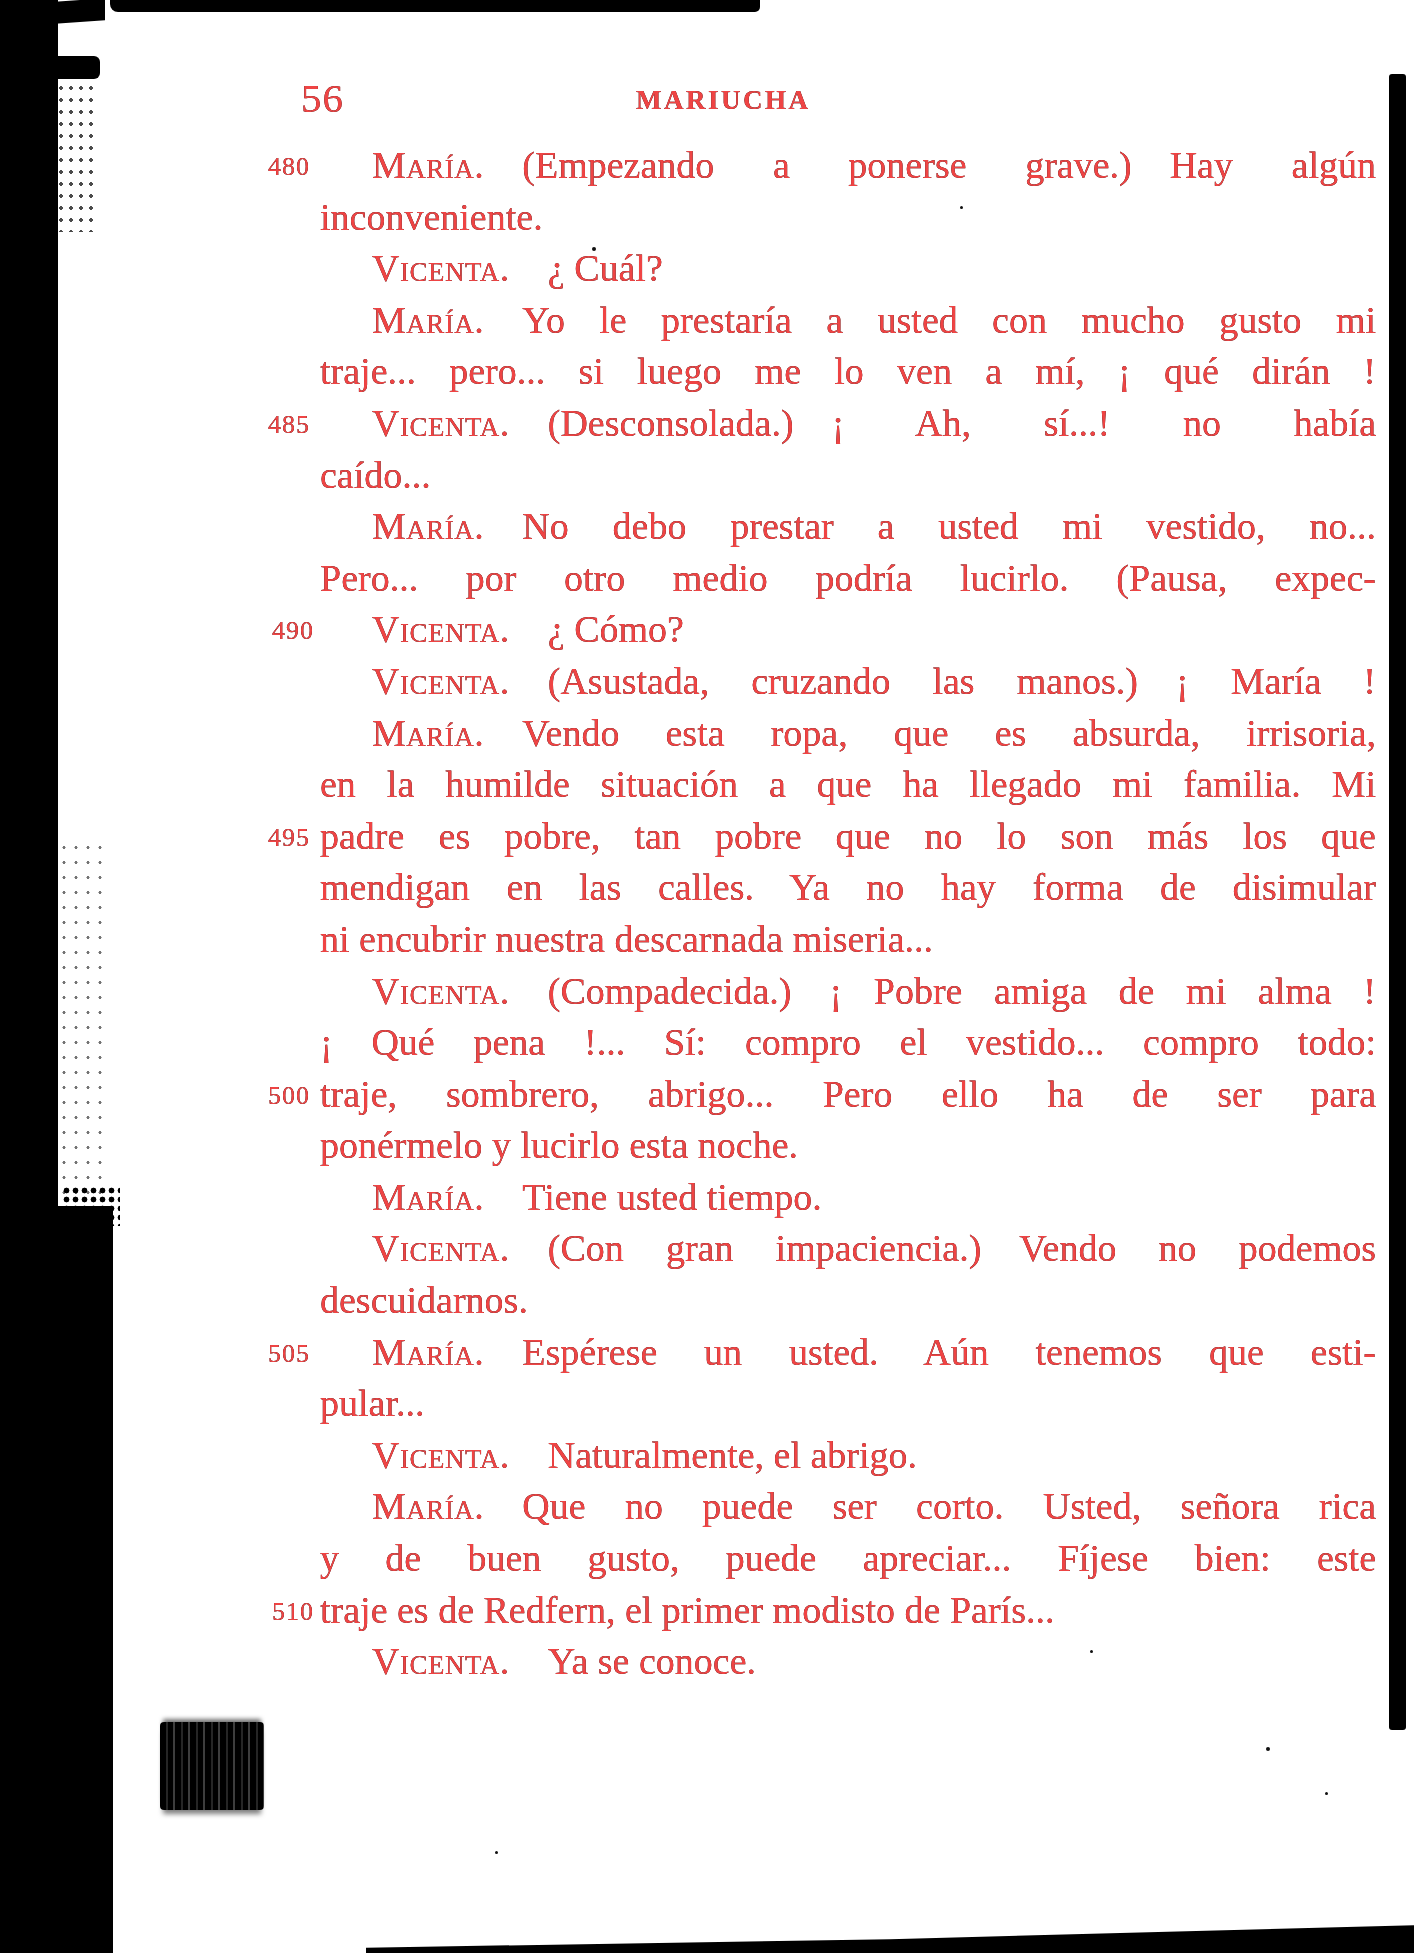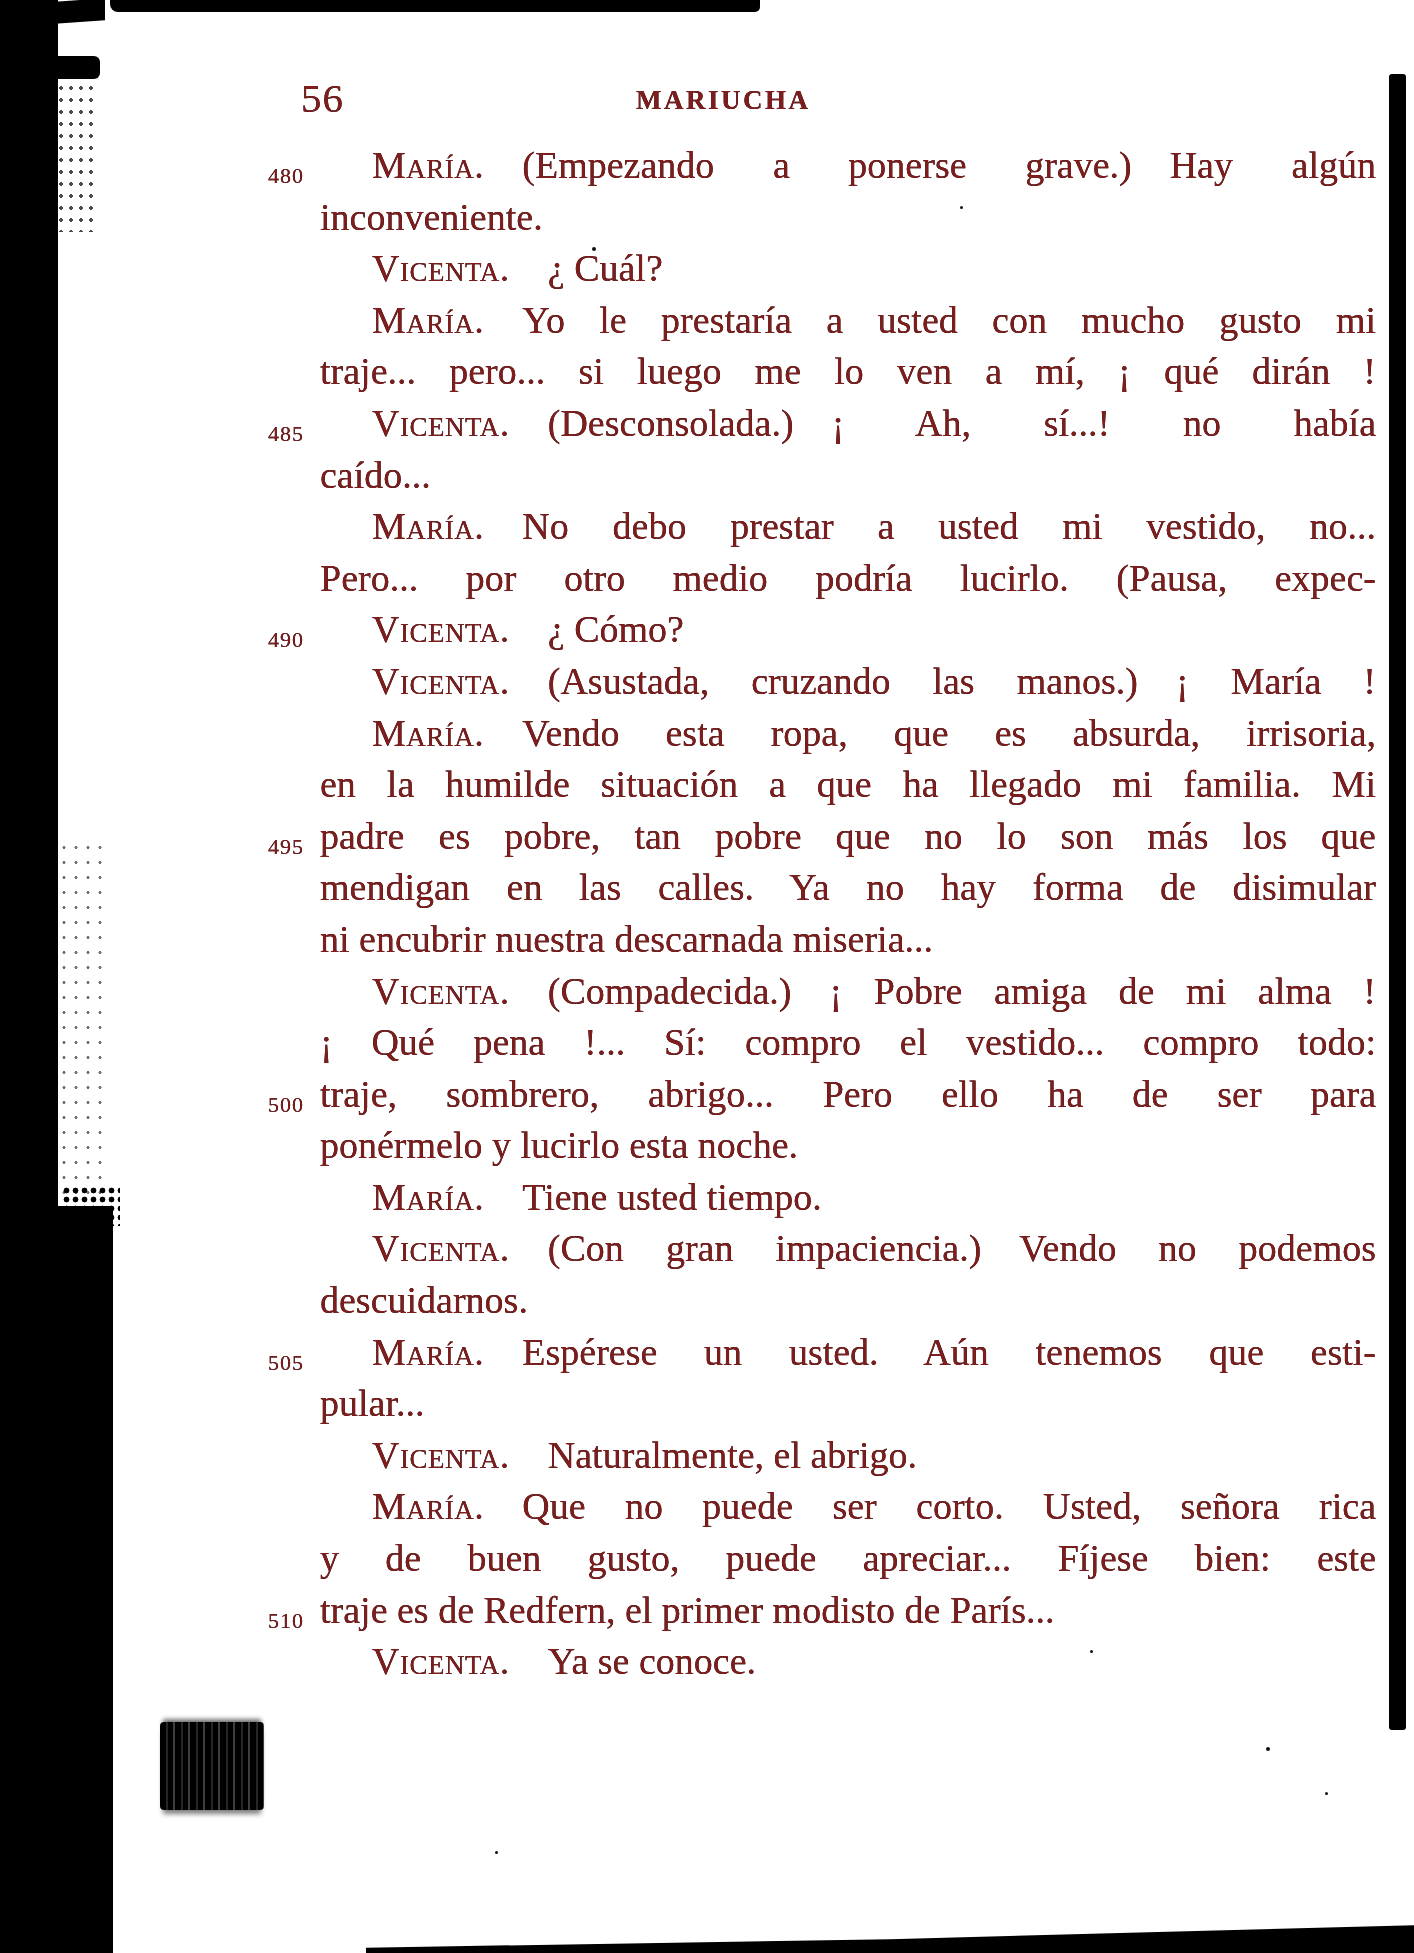--- a/index.html
+++ b/index.html
@@ -1,32 +1,32 @@
 <!DOCTYPE html>
 <html><head>
 <meta charset="utf-8">
 <style>
   html,body{margin:0;padding:0;background:#ffffff;}
   .page{
     position:relative;width:1414px;height:1953px;background:#ffffff;overflow:hidden;
-    font-family:"Liberation Serif","DejaVu Serif",serif;color:#7f1d1d;
+    font-family:"Liberation Serif","DejaVu Serif",serif;color:#ef4444;
   }
   
   .pageno{position:absolute;left:301px;top:74px;font-size:41px;letter-spacing:1px;
           text-shadow:0 0 .6px #000;}
   .runtitle{position:absolute;left:636px;top:85px;font-size:27px;font-weight:bold;
             letter-spacing:2.5px;text-shadow:0 0 .4px #000;}
   
   .text-block{position:absolute;left:320px;top:140px;width:1056px;font-size:38px;
               text-shadow:0 0 .6px #000;}
   .line{position:relative;line-height:51.6px;min-height:51.6px;}
   .line.j{text-align:justify;text-align-last:justify;}
   .line.ind{padding-left:52px;}
-  .num{position:absolute;left:-52px;top:10px;width:46px;text-align:left;
-       font-size:22px;line-height:51.6px;letter-spacing:1px;}
+  .num{position:absolute;left:-52px;top:1px;width:46px;text-align:right;
+       font-size:26px;line-height:51.6px;letter-spacing:1px;}
   .seg-sc{font-variant:small-caps;letter-spacing:.5px;}
   .seg-i{}
   
   .a{position:absolute;background:#000;}
   .left-strip-top{left:0;top:0;width:58px;height:1206px;}
   .left-strip-bottom{left:0;top:1206px;width:113px;height:747px;}
   .corner-blob-1{left:55px;top:0;width:50px;height:22px;transform:skewY(-4deg);}
   .corner-blob-2{left:55px;top:56px;width:45px;height:23px;border-radius:0 6px 6px 0;}
   .corner-dots{left:56px;top:82px;width:42px;height:150px;background:none;
     background-image:radial-gradient(circle,#000 1.6px,transparent 2.1px);

